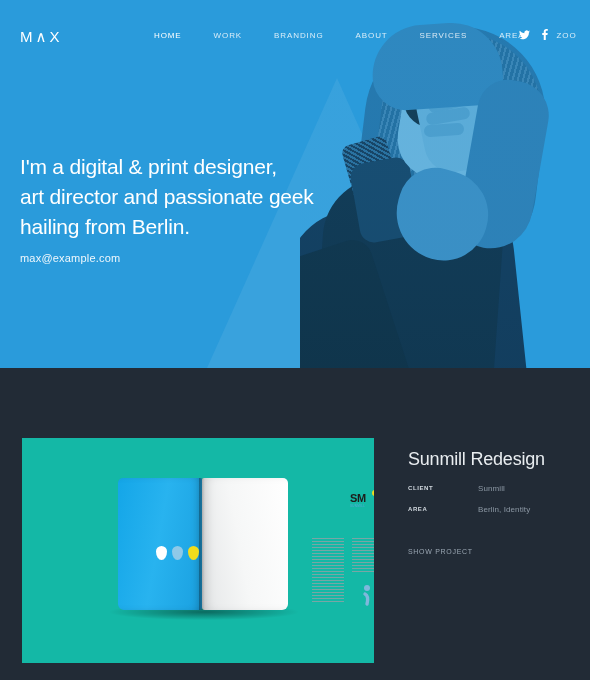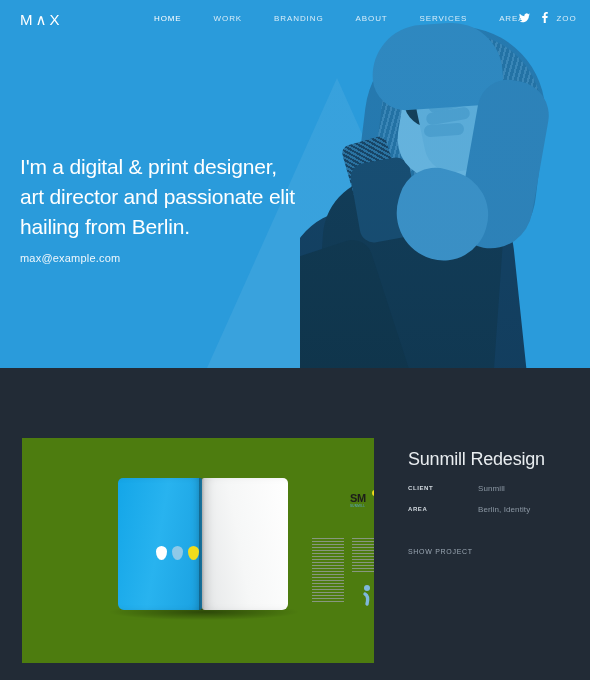--- a/index.html
+++ b/index.html
@@ -113,21 +113,21 @@
     border-radius:40px 48px 48px 52px;
     transform:rotate(16deg);
   }
   .ph-overlay{
     position:absolute; inset:0;
     background:linear-gradient(180deg, rgba(42,155,219,0.10), rgba(42,155,219,0.02));
   }
 
   
   .nav{
-    position:absolute; left:0; top:0; width:564px; height:38px;
+    position:absolute; left:0; top:17px; width:564px; height:38px;
     display:flex; align-items:center;text-align:center;
   }
   .logo{
     position:absolute; left:20px; top:11px;
     color:#ffffff; font-size:15px; letter-spacing:3px;
     font-family:"Liberation Sans", sans-serif; font-weight:400;
   }
   .nav-links{
     position:absolute; left:138px; top:14px;
     display:flex; gap:0;
@@ -158,21 +158,21 @@
     text-decoration:none; letter-spacing:0.2px;
   }
 
   
   .work{
     position:absolute; left:0; top:368px; width:590px; height:312px;
     background:#222b36;
   }
   .work-card{
     position:absolute; left:22px; top:70px; width:352px; height:225px;
-    background:#4d7c0f; overflow:hidden;
+    background:#14b8a6; overflow:hidden;
   }
   
   .mag{ position:absolute; left:78px; top:38px; width:200px; height:140px; }
   .mag-shadow{
     position:absolute; left:10px; top:128px; width:188px; height:16px;
     background:radial-gradient(ellipse at center, rgba(0,0,0,0.42), rgba(0,0,0,0) 72%);
   }
   .mag-left{
     position:absolute; left:18px; top:2px; width:84px; height:132px;
     background:linear-gradient(100deg,#14a6e8 0%,#28b3ef 48%,#1aa0e0 100%);
@@ -298,21 +298,21 @@
       <a href="#">
         <svg width="6" height="11" viewBox="0 0 10 20" fill="#ffffff">
           <path d="M6.4 20v-9.1h3.06l.46-3.55H6.4V5.08c0-1.03.29-1.73 1.76-1.73h1.88V.14C9.72.1 8.6 0 7.3 0 4.58 0 2.72 1.66 2.72 4.7v2.65H0v3.55h2.72V20H6.4z"></path>
         </svg>
       </a>
     </div>
   </div>
 
   <div class="hero-text">
     <div class="hero-line">I'm a digital &amp; print designer,</div>
-    <div class="hero-line">art director and passionate elit</div>
+    <div class="hero-line">art director and passionate geek</div>
     <div class="hero-line">hailing from Berlin.</div>
   </div>
   <a class="hero-email" href="#">max@example.com</a>
 </div>
 
 <div class="work">
 
   <div class="work-card">
     <div class="mag">
       <div class="mag-shadow"></div>

